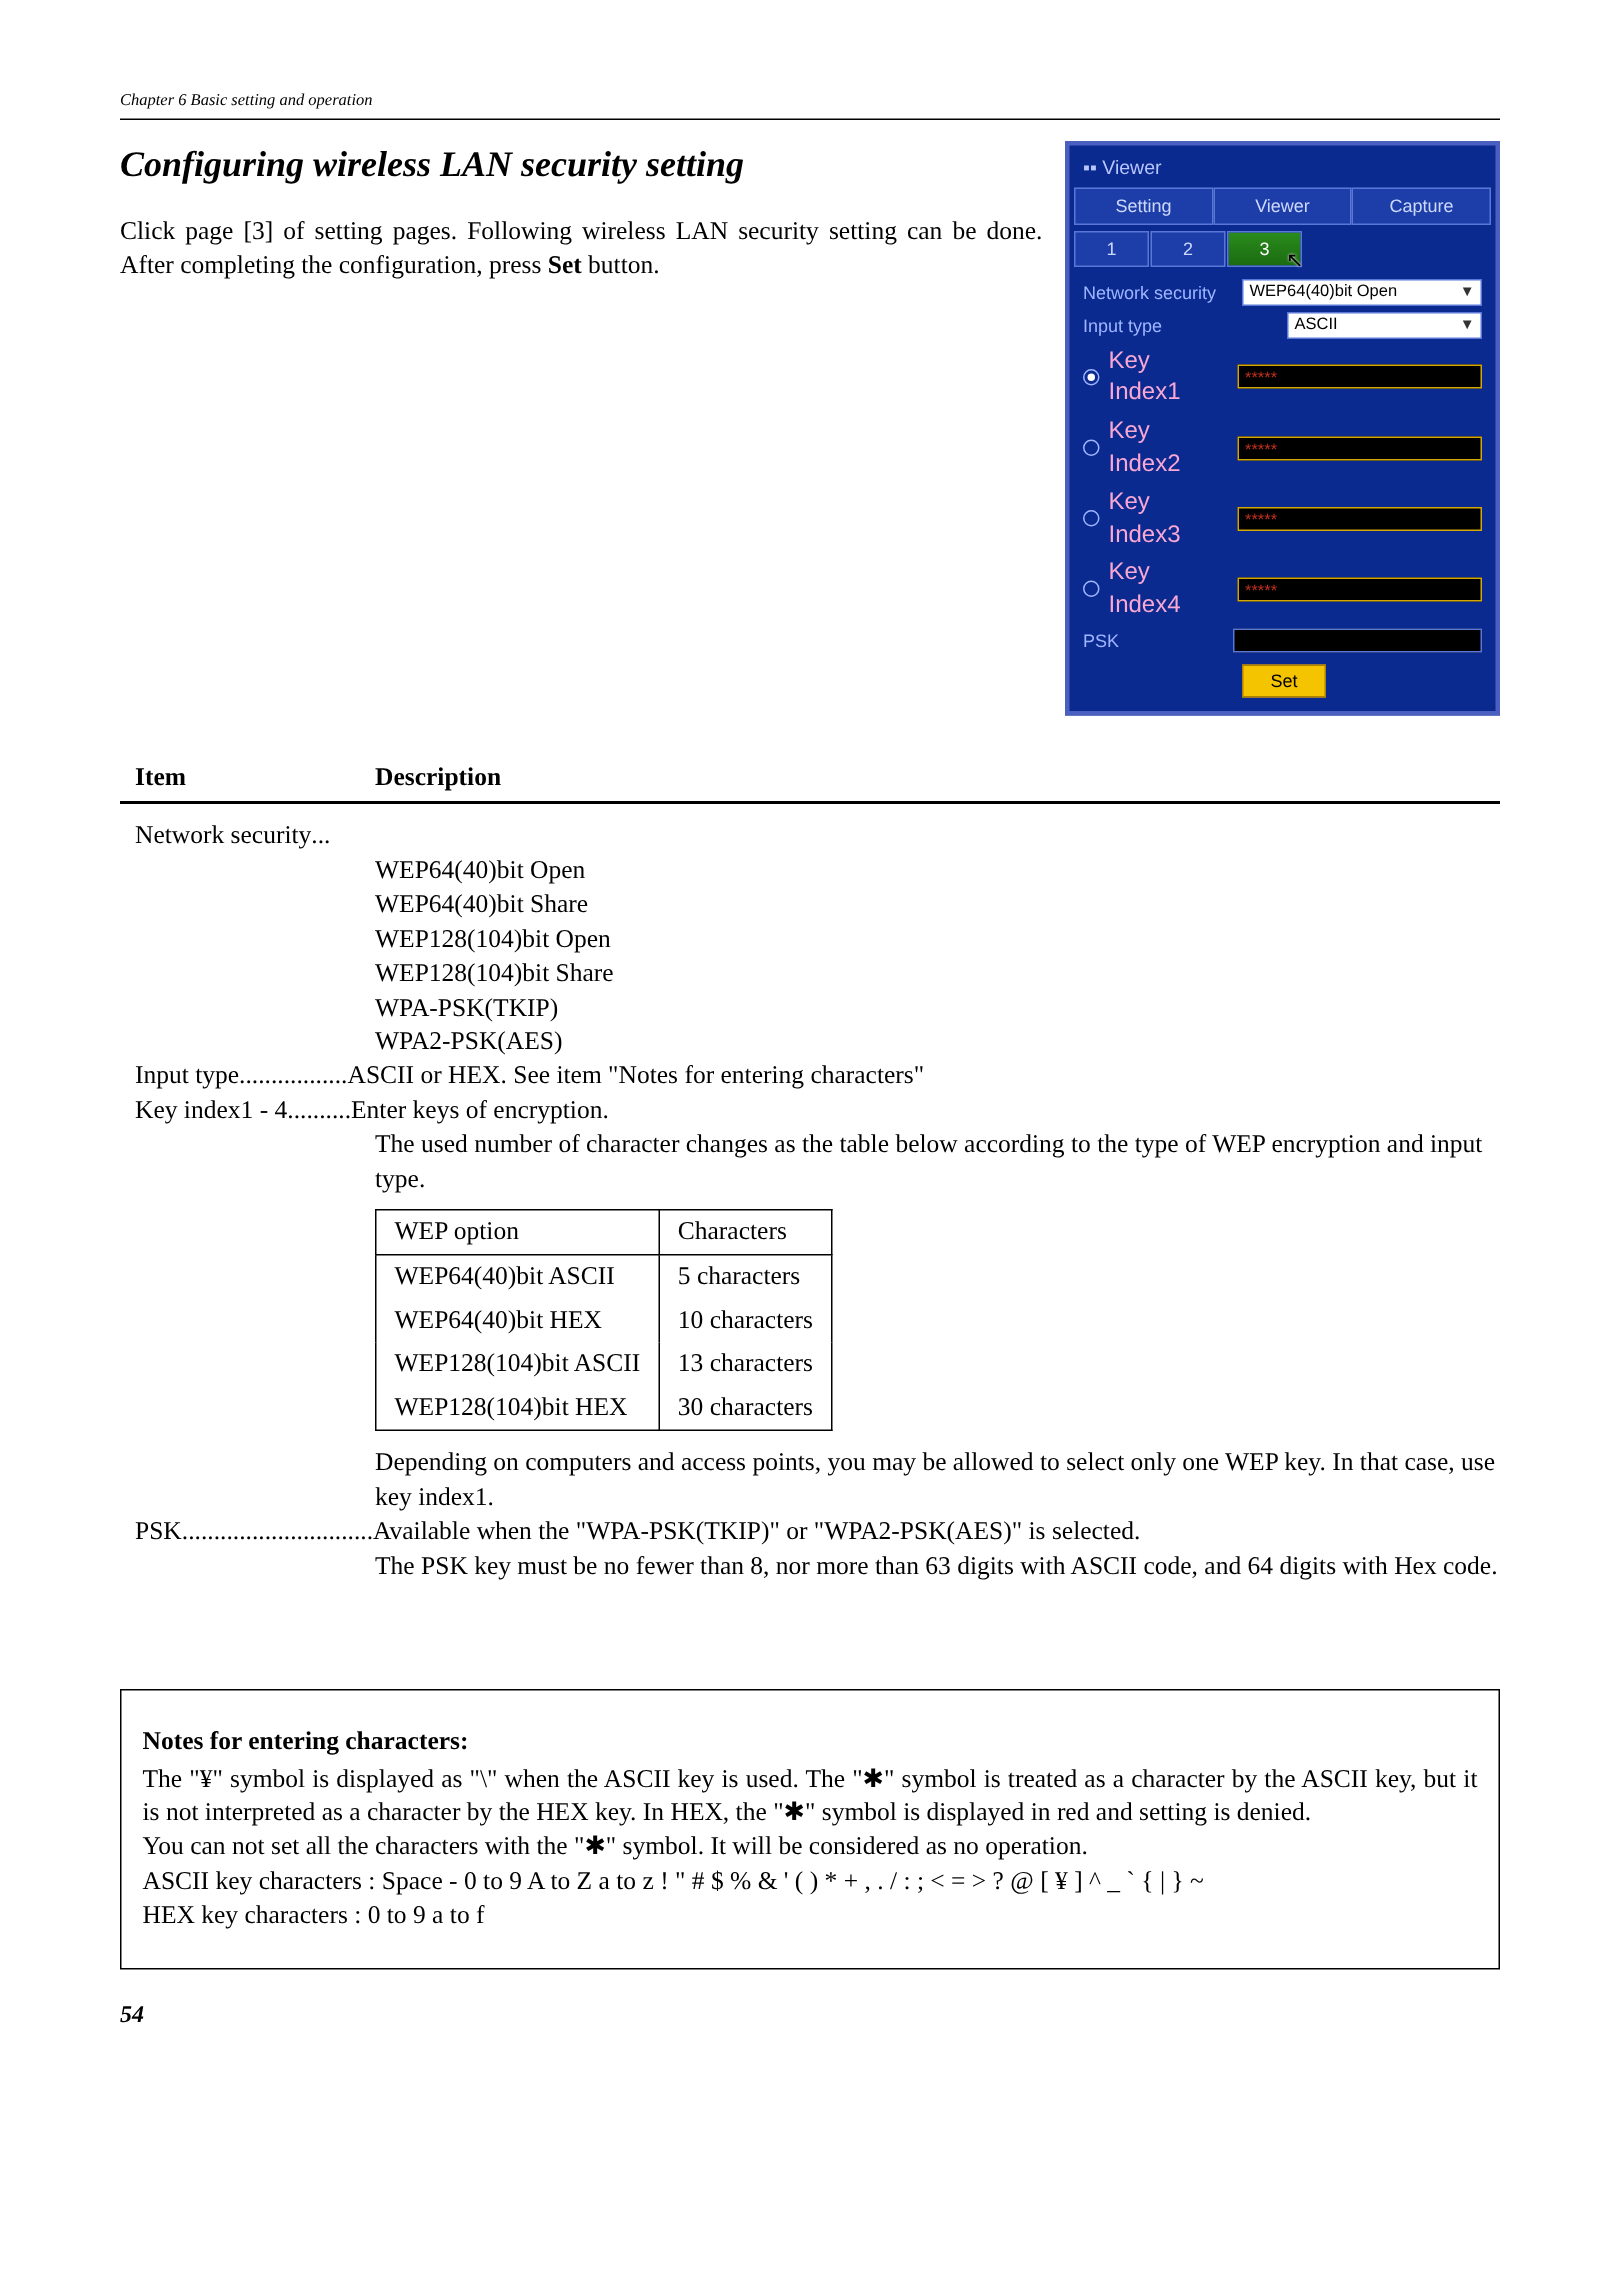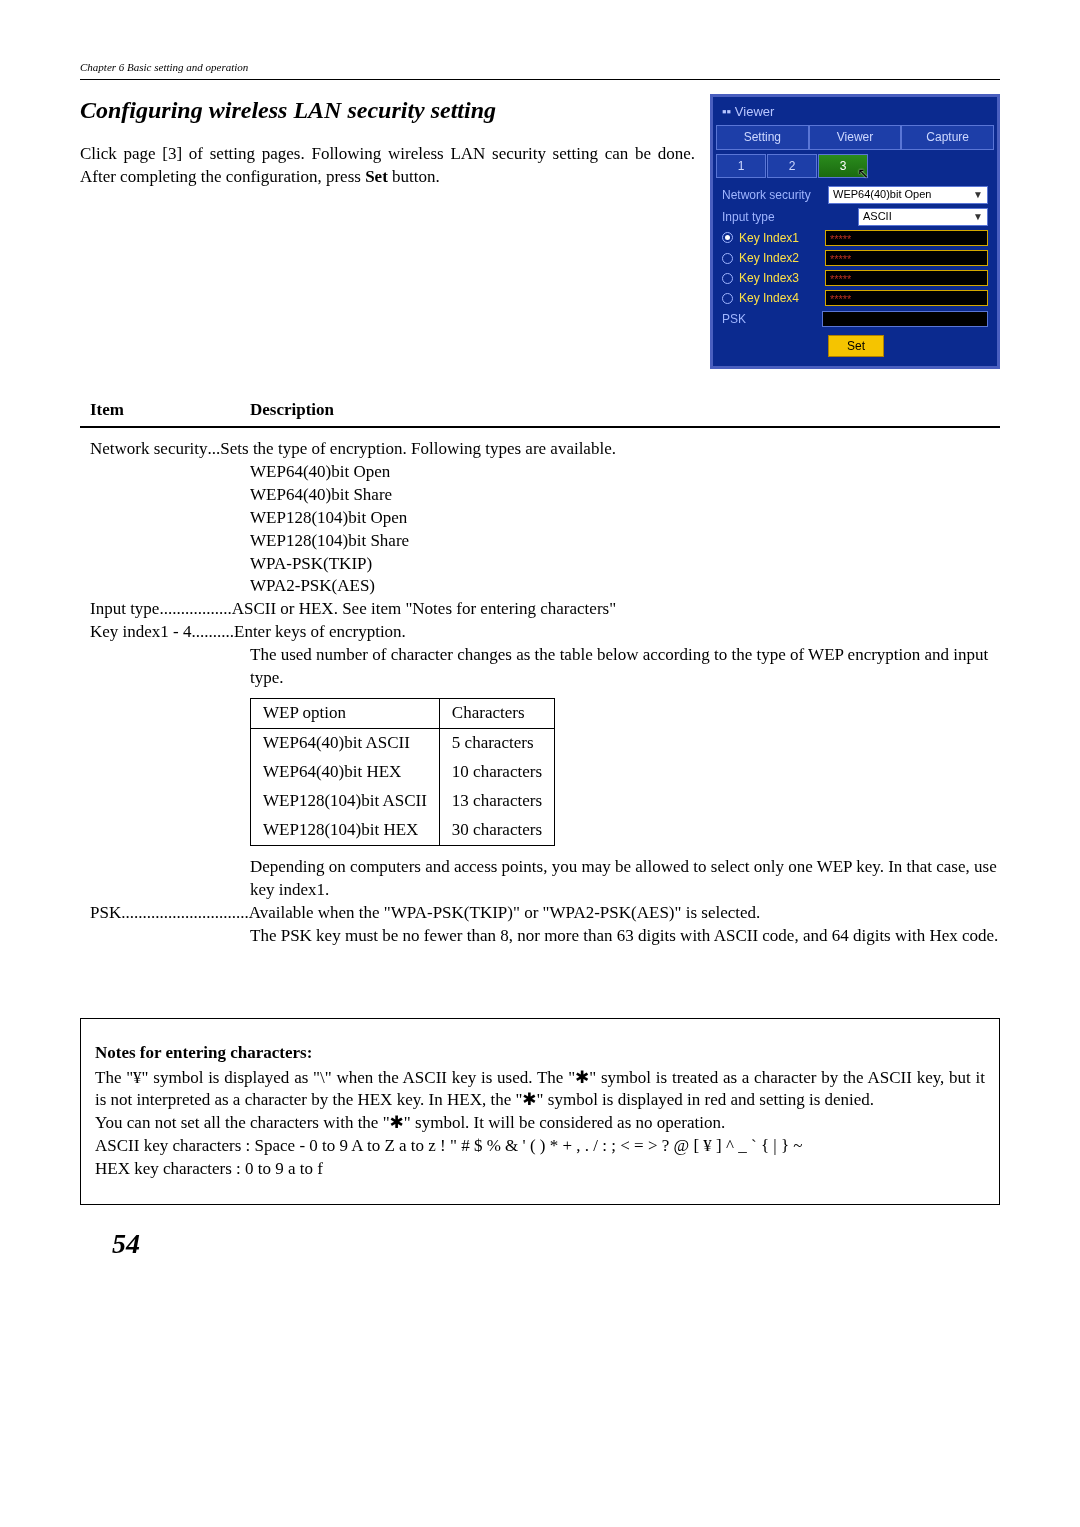--- a/index.html
+++ b/index.html
@@ -144,22 +144,22 @@
     position: absolute;
     width: 5px;
     height: 5px;
     background: #fff;
     border-radius: 50%;
     left: 2px;
     top: 2px;
   }
   .keylabel {
     width: 80px;
-    color: #fde047;
-    font-size: 12px;
+    color: #f9a8d4;
+    font-size: 16px;
   }
   .keyinput {
     flex: 1;
     background: #000;
     border: 1px solid #d4a800;
     color: #c03020;
     font-size: 11px;
     padding: 1px 4px;
     height: 16px;
     box-sizing: border-box;
@@ -224,23 +224,22 @@
     text-align: justify;
     line-height: 1.35;
   }
   .notes-title {
     font-weight: bold;
     margin-bottom: 2px;
   }
   .page-num {
     font-weight: bold;
     font-style: italic;
-    font-size: 28px;
+    font-size: 16px;
     margin-top: 20px;
-    margin-left: 32px;
   }
 </style>
 </head>
 <body>
 
 <div class="chapter-header">Chapter 6 Basic setting and operation</div>
 <hr class="thin">
 
 <div class="content-wrap">
   <div class="left-col">
@@ -317,21 +316,20 @@
 
 <div class="item-desc-header">
   <div class="col1">Item</div>
   <div>Description</div>
 </div>
 <hr class="table-rule">
 
 <div class="dotted-row">
   <span class="dotted-key">Network security</span>
     <span class="dots"> ...</span>
-    <span>Sets the type of encryption. Following types are available.</span>
 </div>
 <div class="indent-block">
   <p>WEP64(40)bit Open</p>
   <p>WEP64(40)bit Share</p>
   <p>WEP128(104)bit Open</p>
   <p>WEP128(104)bit Share</p>
   <p>WPA-PSK(TKIP)</p>
   <p>WPA2-PSK(AES)</p>
 </div>
 

